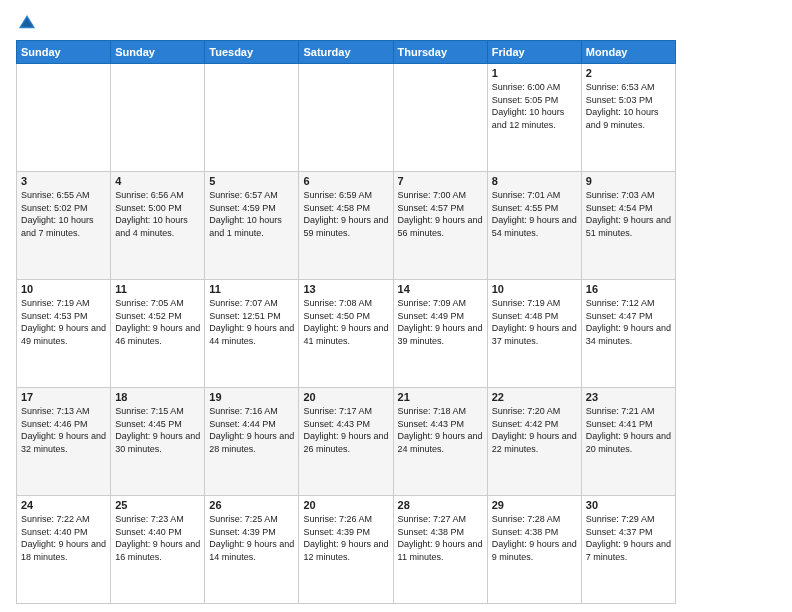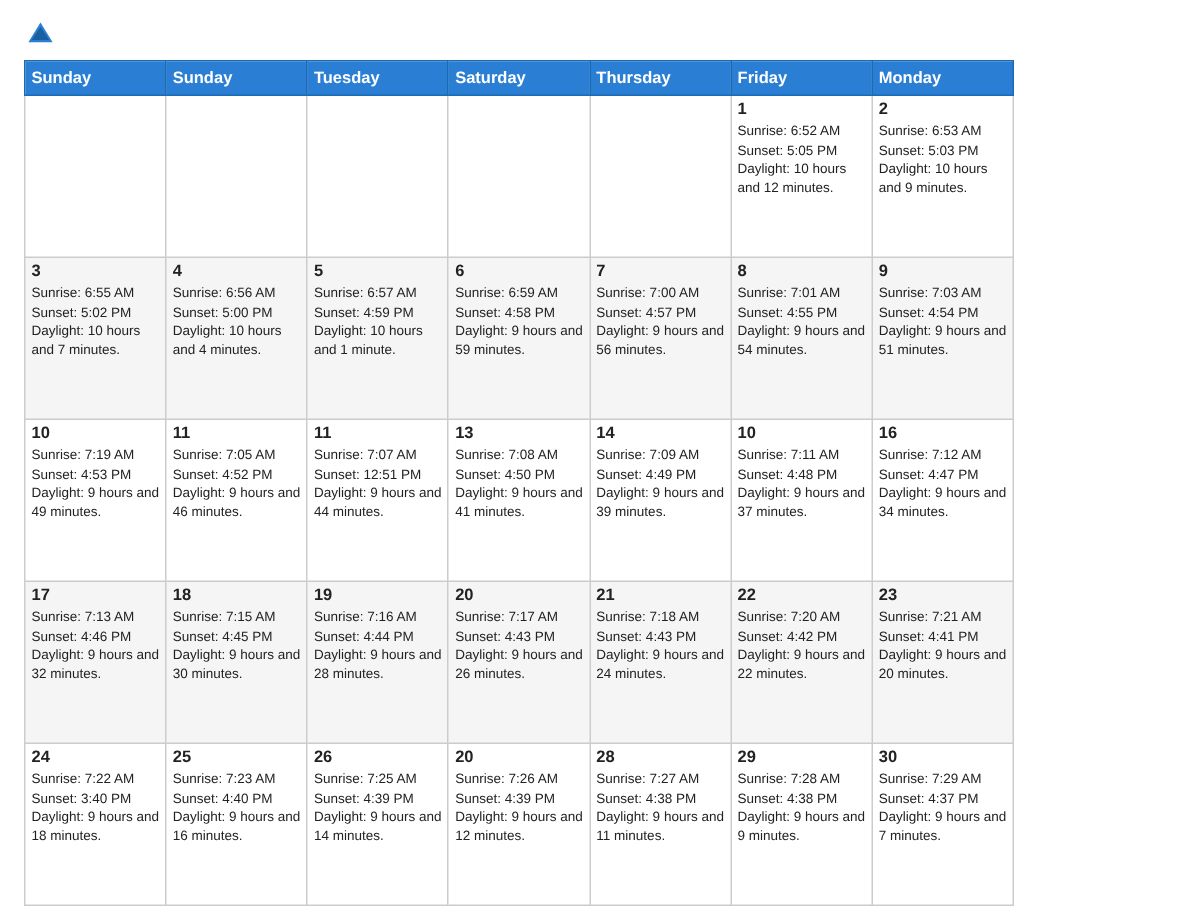--- a/index.html
+++ b/index.html
@@ -130,21 +130,21 @@
     </thead>
     <tbody id="calendar-body">
     <tr>
           <td class="empty"></td>
           <td class="empty"></td>
           <td class="empty"></td>
           <td class="empty"></td>
           <td class="empty"></td>
           <td>
             <span class="day-num">1</span>
-            <div class="day-info">Sunrise: 6:52 AM
+            <div class="day-info">Sunrise: 6:00 AM
 Sunset: 5:05 PM
 Daylight: 10 hours
 and 12 minutes.</div>
           </td>
           <td>
             <span class="day-num">2</span>
             <div class="day-info">Sunrise: 6:53 AM
 Sunset: 5:03 PM
 Daylight: 10 hours
 and 9 minutes.</div>
@@ -232,21 +232,21 @@
           </td>
           <td>
             <span class="day-num">14</span>
             <div class="day-info">Sunrise: 7:09 AM
 Sunset: 4:49 PM
 Daylight: 9 hours
 and 39 minutes.</div>
           </td>
           <td>
             <span class="day-num">10</span>
-            <div class="day-info">Sunrise: 7:11 AM
+            <div class="day-info">Sunrise: 7:19 AM
 Sunset: 4:48 PM
 Daylight: 9 hours
 and 37 minutes.</div>
           </td>
           <td>
             <span class="day-num">16</span>
             <div class="day-info">Sunrise: 7:12 AM
 Sunset: 4:47 PM
 Daylight: 9 hours
 and 34 minutes.</div>
@@ -300,21 +300,21 @@
             <div class="day-info">Sunrise: 7:21 AM
 Sunset: 4:41 PM
 Daylight: 9 hours
 and 20 minutes.</div>
           </td>
         </tr>
         <tr>
           <td>
             <span class="day-num">24</span>
             <div class="day-info">Sunrise: 7:22 AM
-Sunset: 3:40 PM
+Sunset: 4:40 PM
 Daylight: 9 hours
 and 18 minutes.</div>
           </td>
           <td>
             <span class="day-num">25</span>
             <div class="day-info">Sunrise: 7:23 AM
 Sunset: 4:40 PM
 Daylight: 9 hours
 and 16 minutes.</div>
           </td>

